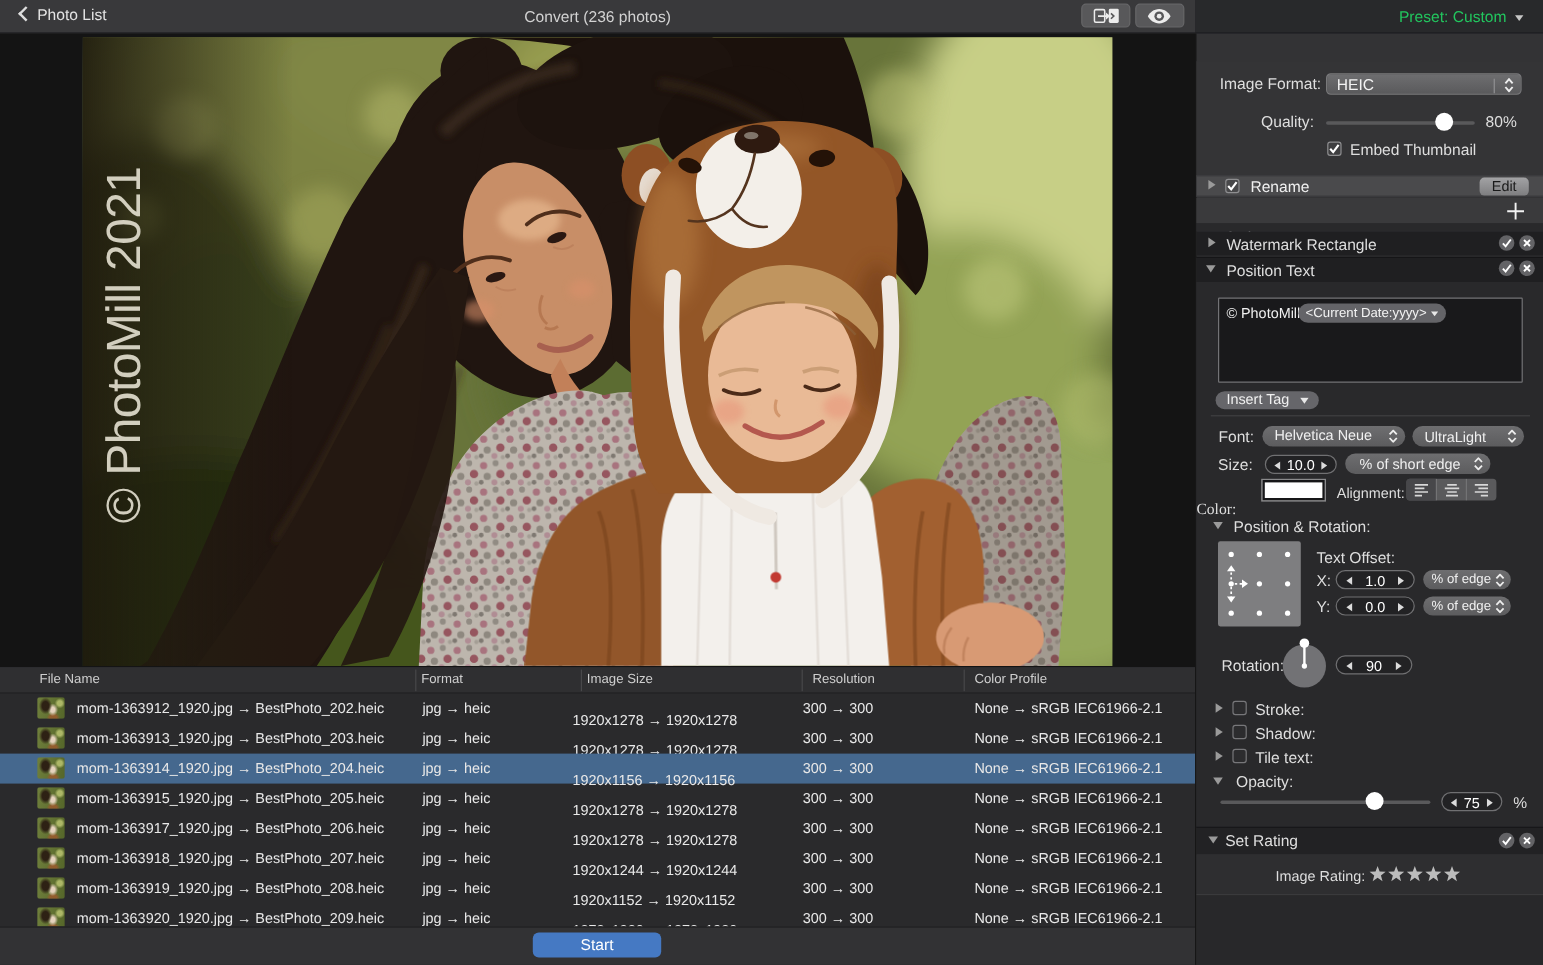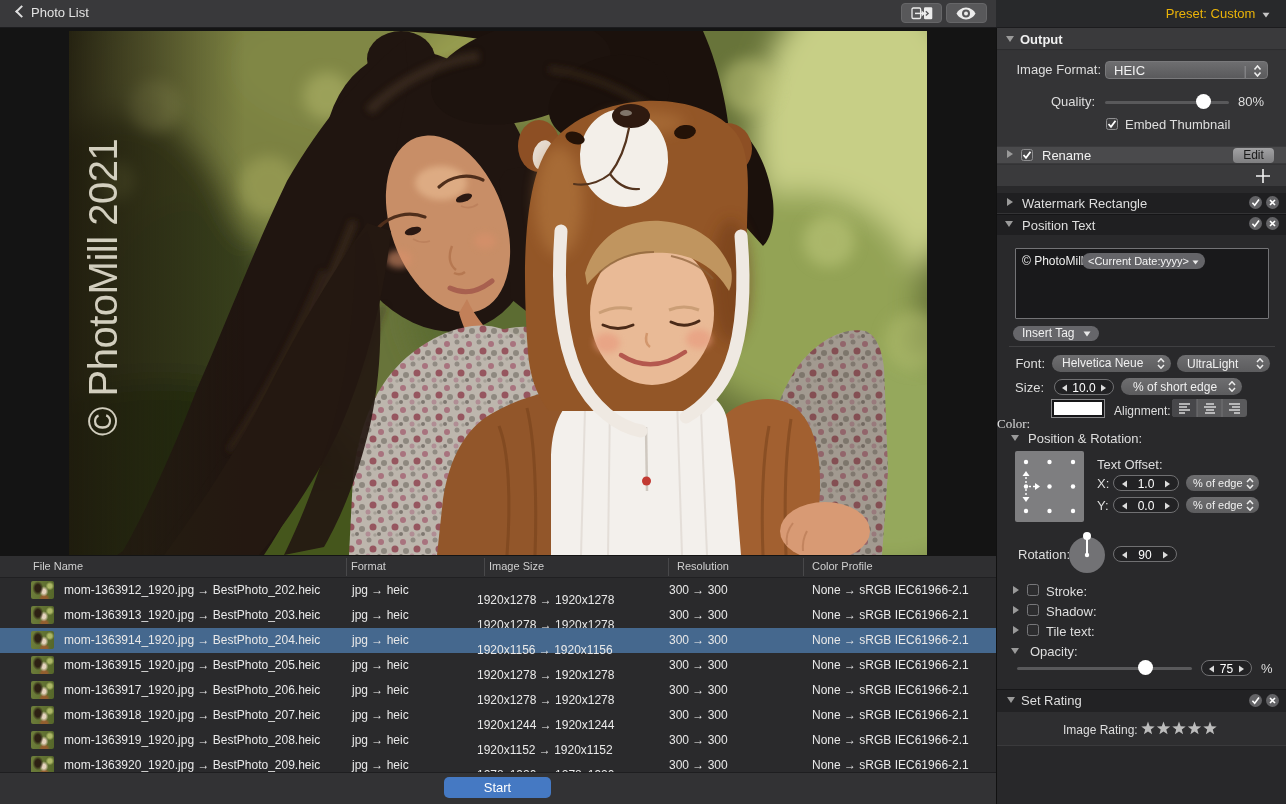--- a/index.html
+++ b/index.html
@@ -8,21 +8,21 @@
 #app { position:absolute; top:0; left:0; width:1286px; height:804px; }
 .abs { position:absolute; }
 
 
 #topbar { position:absolute; top:0; left:0; width:996px; height:28px; background:#39393b; border-bottom:1px solid #1c1c1e; }
 #topbar .back { position:absolute; top:5px; color:#e3e3e3; font-size:13px; }
 #topbar .chev { position:absolute; left:17px; top:7px; width:9px; height:9px; border-left:2.2px solid #dedede; border-bottom:2.2px solid #dedede; transform:rotate(45deg); }
 #topbar .title { position:absolute; left:0; width:996px; text-align:center; top:6px; color:#d2d2d2; font-size:13px; }
 .tbtn { position:absolute; top:3px; width:41px; height:20px; background:#58585a; border:1px solid #666668; border-radius:4px; }
 #paneltop { position:absolute; top:0; left:996px; width:290px; height:28px; background:#28292b; border-bottom:1px solid #1c1c1e; }
-#paneltop .preset { position:absolute; right:16px; top:6px; color:#eab308; font-size:13px; }
+#paneltop .preset { position:absolute; right:16px; top:6px; color:#22c55e; font-size:13px; }
 
 
 #photoarea { position:absolute; top:28px; left:0; width:996px; height:528px; background:#141414; }
 #photo { position:absolute; left:69px; top:3px; width:858px; height:524px; }
 
 
 #tablearea { position:absolute; top:556px; left:0; width:996px; height:216px; background:#2a2a2c; }
 #thead { position:absolute; top:0; left:0; width:996px; height:22px; background:#2f2f31; border-bottom:1px solid #202022; }
 #thead span { position:absolute; top:4px; font-size:11px; color:#cfcfcf; }
 #thead .vl { position:absolute; top:2px; width:1px; height:18px; background:#48484a; }
@@ -56,20 +56,21 @@
   radial-gradient(5px 5px at 82% 28%, rgba(186,196,112,.85) 40%, rgba(186,196,112,0) 85%),
   linear-gradient(100deg, #6f7f3c, #556629); }
 </style>
 </head>
 <body>
 <div id="app">
 
   <div id="topbar">
     <div class="chev"></div>
     <div class="back" style="left:31px;">Photo List</div>
+    <div class="title">Convert (236 photos)</div>
     <div class="tbtn" style="left:901px;">
       <svg width="22" height="14" viewBox="0 0 22 14" style="position:absolute;left:9px;top:2px;">
         <rect x="1" y="2" width="8.6" height="10.5" rx="1.2" fill="none" stroke="#ececec" stroke-width="1.3"></rect>
         <rect x="13" y="1.2" width="8.3" height="12" rx="1.2" fill="#ececec"></rect>
         <path d="M4,7.4 h7" stroke="#ececec" stroke-width="1.5"></path>
         <path d="M10.6,4.4 l3.6,3 l-3.6,3 Z" fill="#ececec"></path>
         <path d="M14.8,5.2 l2.4,2.2 l-2.4,2.2" fill="none" stroke="#58585a" stroke-width="1.3"></path>
       </svg>
     </div>
     <div class="tbtn" style="left:946px;">
@@ -313,24 +314,20 @@
         </div>
     </div>
   </div>
 
   <div id="bottombar">
       <div id="startbtn">Start</div>
     </div>
 
   <div id="panel">
 
-    <div class="sechdr" style="top:0; height:22px; background:#3a3a3c; border-bottom:1px solid #2c2c2e;">
-      <div class="disc down" style="left:9px; top:8px;"></div>
-      <div class="lbl" style="left:23px; top:4px; font-weight:bold; color:#efefef;">Output</div>
-    </div>
     <div class="abs" style="top:23px; left:0; width:290px; height:95px; background:#343436;"></div>
     <div class="lbl" style="top:34px; left:0; width:104px; text-align:right;">Image Format:</div>
     <div class="ctl-pop" style="top:33px; left:108px; width:163px; height:18px;">
       <span style="position:absolute; left:8px; top:1px; font-size:13px;">HEIC</span>
       <span style="position:absolute; right:20px; top:1px; color:#8e8e90;">|</span>
       <svg style="position:absolute; right:5px; top:3px;" width="9" height="12" viewBox="0 0 9 12">
           <path d="M1.5,4.5 L4.5,1 L7.5,4.5 M1.5,7.5 L4.5,11 L7.5,7.5" stroke="#ededed" stroke-width="1.6" fill="none"></path>
         </svg>
     </div>
     <div class="lbl" style="top:66px; left:0; width:98px; text-align:right;">Quality:</div>

